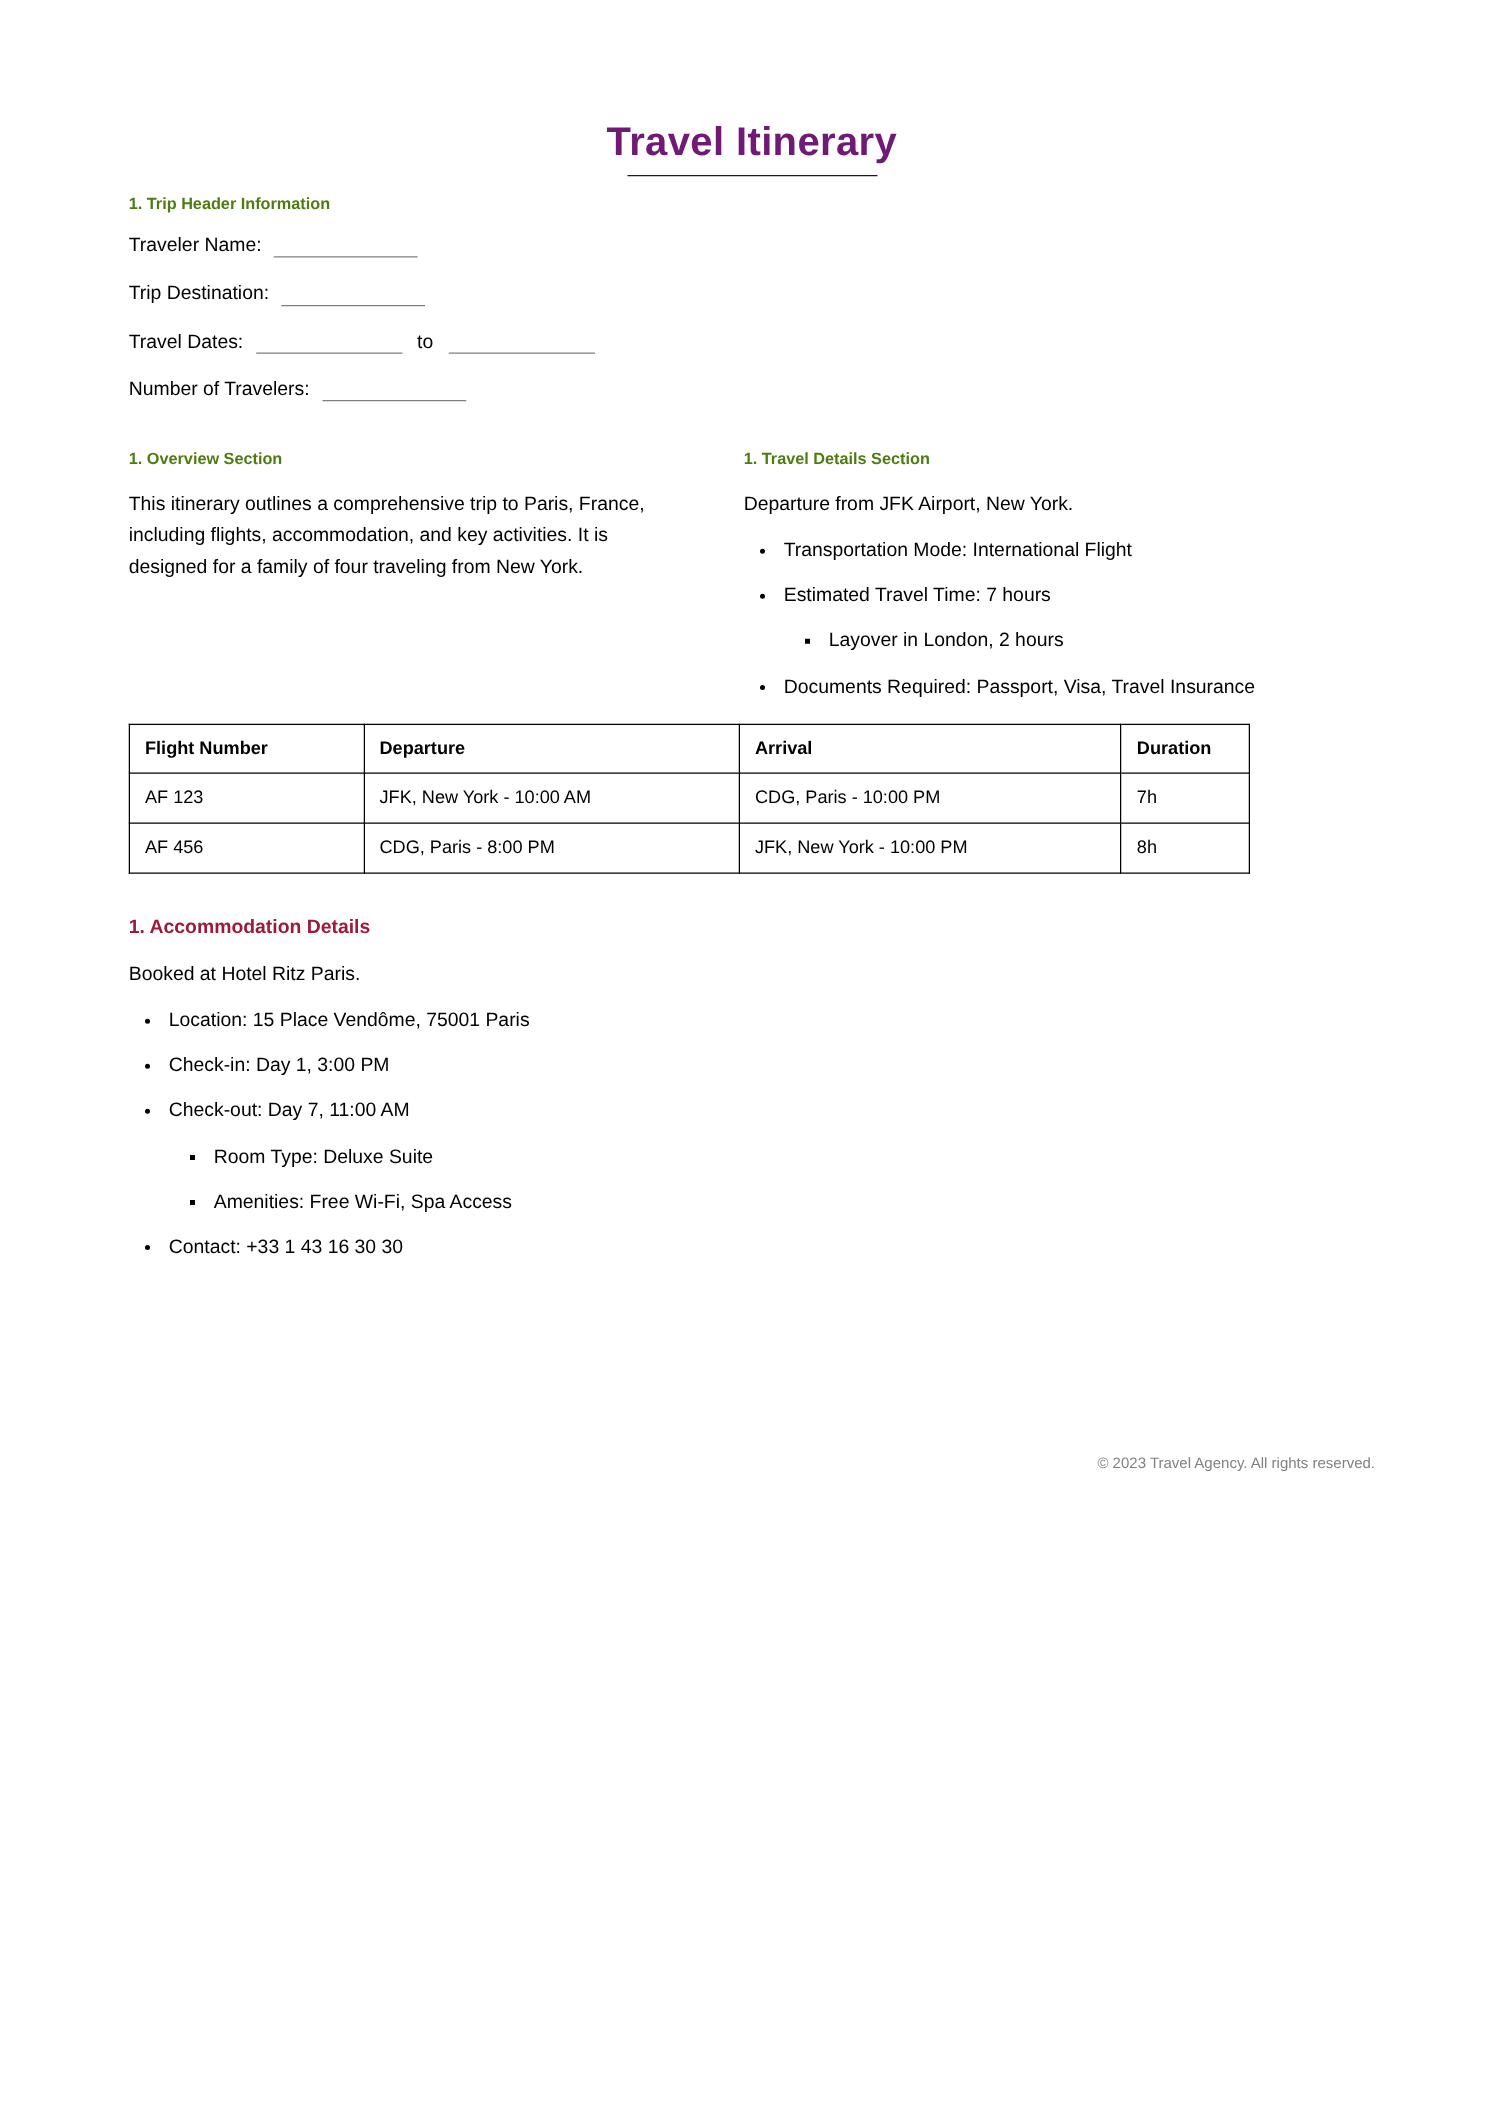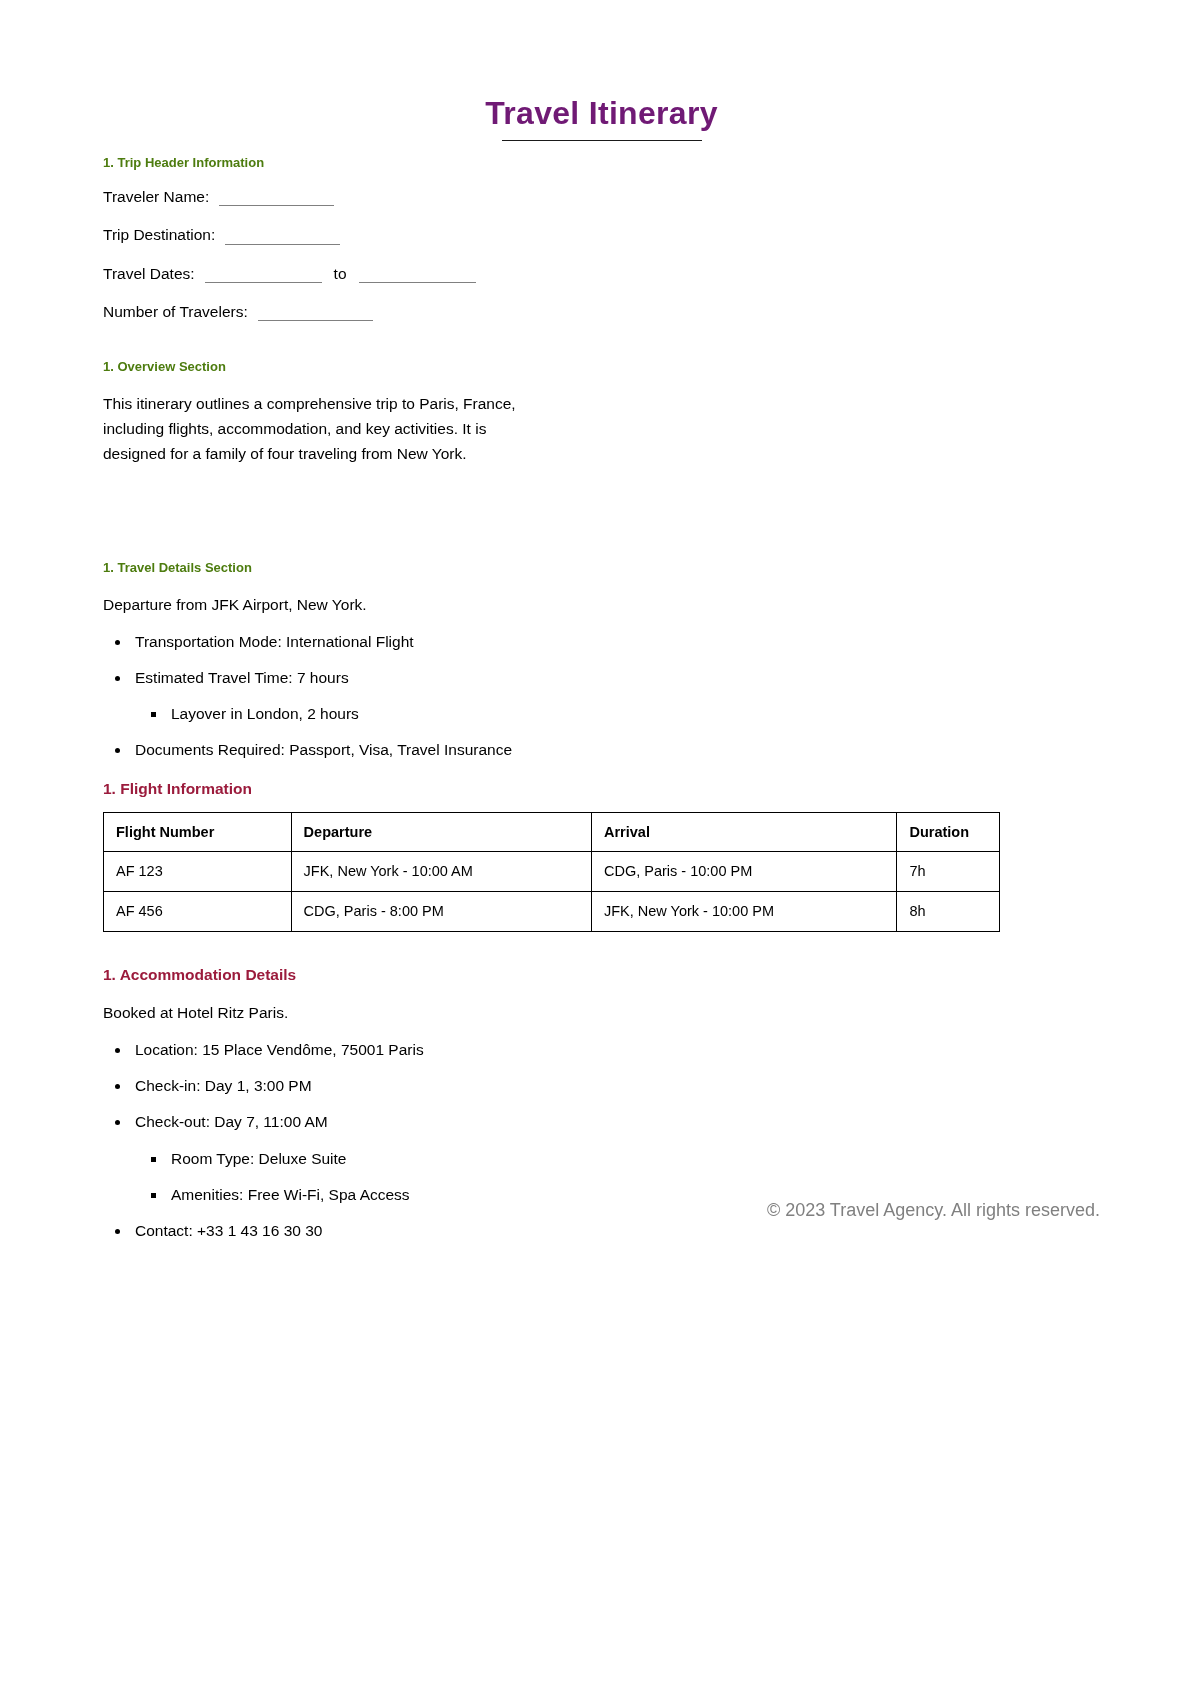--- a/index.html
+++ b/index.html
@@ -59,23 +59,22 @@
     display: inline-block;
     border-bottom: 1.2px solid #808080;
     height: 14px;
     width: 115px;
   }
   .blank-line.wide { width: 117px; }
   .form-mid { margin: 0 12px; }
 
   .columns {
     display: flex;
-    gap: 68px;
+    gap: 52px;
     margin-top: 24px;
-    flex-direction: column;
   }
   .col { width: 440px; }
   .col-left { width: 440px; }
   .col-right { width: 440px; }
 
   p.body-text {
     font-size: 15.5px;
     line-height: 1.62;
     margin: 0 0 12px 0;
   }
@@ -131,22 +130,22 @@
   .accom-section { margin-top: 34px; width: 440px; }
   h2.accom-heading {
     font-size: 15.5px;
     font-weight: bold;
     color: #9B1B3C;
     margin: 0 0 16px 0;
   }
   .footer {
     position: absolute;
     right: 100px;
-    bottom: 476px;
-    font-size: 18px;
+    bottom: 520px;
+    font-size: 12px;
     color: #808080;
     text-align: right;
   }
 </style>
 </head>
 <body>
 
 <div class="page">
 
   <h1 class="doc-title">Travel Itinerary</h1>
@@ -194,21 +193,20 @@
             <li>Layover in London, 2 hours</li>
           </ul>
         </li>
         <li>Documents Required: Passport, Visa, Travel Insurance</li>
       </ul>
     </div>
 
   </div>
 
   <div class="flight-section">
-    <h2 class="flight-heading">1. Flight Information</h2>
     <table class="flight-table">
       <thead>
         <tr>
           <th class="c1">Flight Number</th>
           <th class="c2">Departure</th>
           <th class="c3">Arrival</th>
           <th class="c4">Duration</th>
         </tr>
       </thead>
       <tbody>

